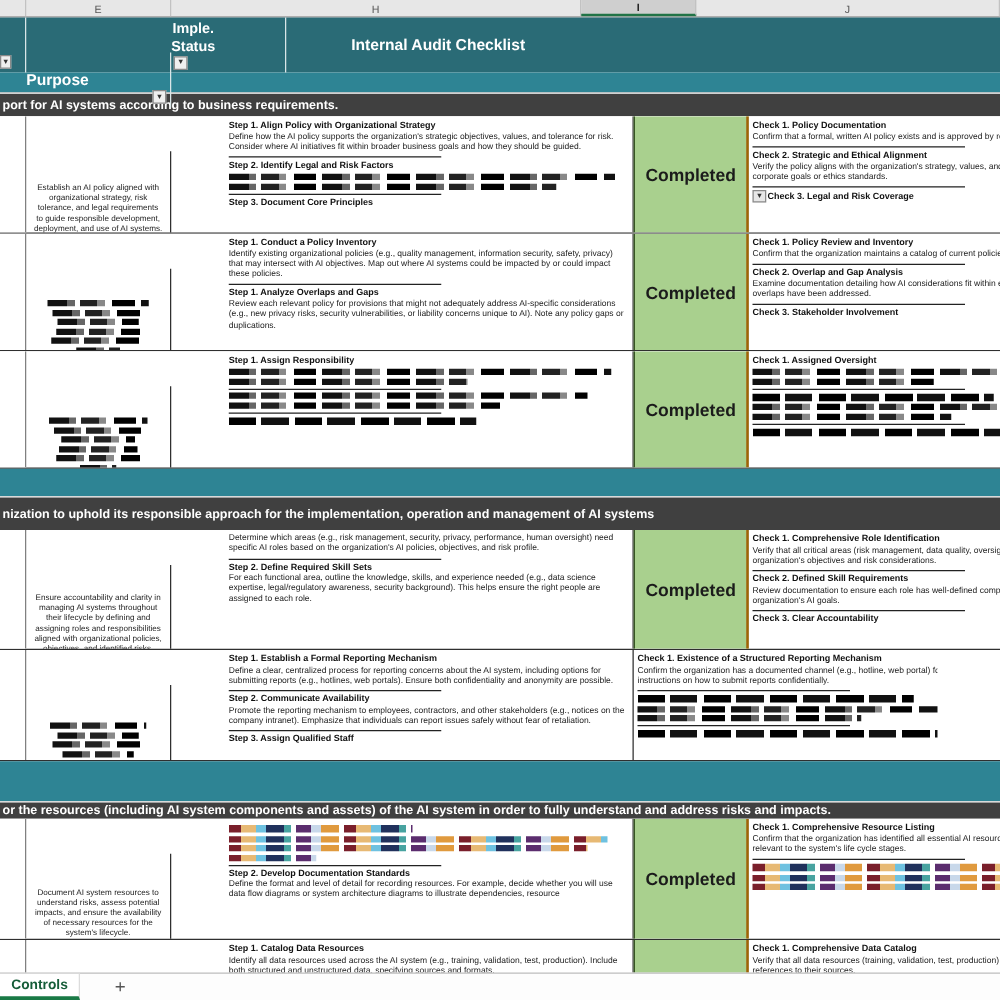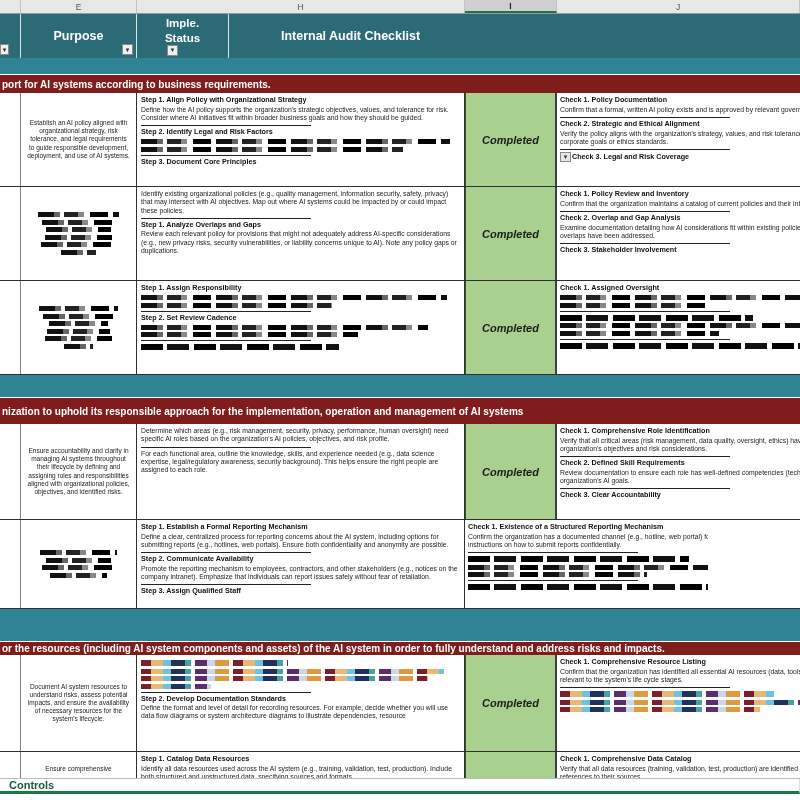--- a/index.html
+++ b/index.html
@@ -9,56 +9,56 @@
 
   
   .letters { display:flex; height:14px; background:#e7e7e7; border-bottom:1px solid #9a9a9a; }
   .letters .lcell { display:flex; align-items:center; justify-content:center;
     font-size:8.5px; color:#555; border-right:1px solid #c2c2c2; height:100%; }
   .letters .sel { background:#cfcfcf; border-bottom:2px solid #217346; color:#222; font-weight:bold; }
   .lc0{width:21px;} .lc1{width:116px;} .lc2{width:328px;} .lc3{width:92px;} .lc4{width:243px; border-right:none;}
   .lc4 .jwrap{ width:280px; text-align:center; }
 
   
-  .c0{width:21px; flex:0 0 21px;} .c1{width:116px; flex:0 0 116px;}
+  .c0{width:21px; flex:0 0 21px;} .c1{width:116px; flex:0 0 116px;margin-top:28px;}
   .c2{width:328px; flex:0 0 328px;} .c3{width:92px; flex:0 0 92px;}
   .c4{width:243px; flex:0 0 243px;}
 
   
   .hdr { display:flex; height:44px; background:#2a6b76; color:#fff; }
   .hcell { position:relative; border-right:1px solid #d9e6e8; display:flex;
-    align-items:center; justify-content:center; text-align:center;
+    align-items:center; text-align:center;
     font-weight:bold; font-size:12.5px; height:100%; }
   .hcell.c0 { border-right:1px solid #d9e6e8; }
   .hcell .two { line-height:1.25; font-size:11.5px; }
   .hcell.c4 { border-right:none; justify-content:flex-start; }
   .hcell.c4 .aw { width:280px; text-align:center; }
   .filterbtn { position:absolute; bottom:3px; right:3px; width:11px; height:11px;
     background:#efefef; border:1px solid #8a8a8a; color:#333; font-size:6px;
     display:flex; align-items:center; justify-content:center; line-height:1; }
   .filterbtn.inline { position:static; margin-left:2px; }
   .filterbtn.left0 { left:0; right:auto; width:9px; }
 
   
   .band-dark { background:#2e8494; width:800px; }
-  .band-light { background:#7f1d1d; width:800px; border-top:1px solid #fff;
+  .band-light { background:#404040; width:800px; border-top:1px solid #fff;
     color:#fff; font-weight:bold; font-size:10px; display:flex; align-items:center;
     padding-left:2px; white-space:nowrap; overflow:hidden; }
 
   
   .trow { display:flex; border-bottom:1px solid #2f2f2f; background:#fff; overflow:hidden; }
   .cell { overflow:hidden; height:100%; }
   .cell.c0 { border-right:1px solid #808080; background:#fff; }
   .cell.c1 { border-right:1px solid #2f2f2f; display:flex; align-items:center;
     justify-content:center; text-align:center; font-size:6.5px; color:#222;
     padding:2px 6px; line-height:1.25; }
-  .cell.c2 { border-right:1px solid #2f2f2f; padding:2px 4px; font-size:6.8px; color:#222; }
-  .cell.c3 { background:#a9d08e; border-left:1px solid #375623; border-right:2px solid #404040;
+  .cell.c2 { border-right:1px solid #2f2f2f; padding:2px 4px; font-size:6.8px; color:#222;margin-left:42px; }
+  .cell.c3 { background:#a9d08e; border-left:1px solid #375623; border-right:2px solid #a16207;
     display:flex; align-items:center; justify-content:center;
-    font-weight:bold; font-size:11px; color:#1b1b1b;font-style:italic; }
+    font-weight:bold; font-size:14px; color:#1b1b1b; }
   .cell.c4 { padding:2px 3px; font-size:6.8px; color:#222; }
   .cell.c4 .inner { width:345px; }
 
   .ittl { font-weight:bold; font-size:7.2px; color:#111; margin-top:1px; line-height:1.2; }
   .ibody { line-height:1.22; margin-top:1px; }
   .sep { border-top:1px solid #222; width:170px; margin:3px 0 2px 0; }
 
   
   .rl { height:5px; margin:2.5px 0; background-repeat:repeat-x;
     background-image:repeating-linear-gradient(90deg,#111 0 16px,#666 16px 22px,#fff 22px 26px,#222 26px 40px,#888 40px 46px,#fff 46px 52px,#000 52px 70px,#fff 70px 75px); }
@@ -66,21 +66,21 @@
     background-image:repeating-linear-gradient(90deg,#000 0 22px,#fff 22px 26px,#111 26px 48px,#fff 48px 53px); }
   .rl.color, .rl.color.ttl {
     background-image:repeating-linear-gradient(90deg,#7a1f2b 0 10px,#e7b974 10px 22px,#6ec1e0 22px 30px,#20315c 30px 44px,#48a3a0 44px 50px,#fff 50px 54px,#5b2d6e 54px 66px,#c8d8ea 66px 74px,#e09a3e 74px 88px,#fff 88px 92px); }
 
   .ddbtn { display:inline-flex; width:11px; height:10px; background:#e7e7e7;
     border:1px solid #8a8a8a; color:#333; font-size:6px; align-items:center;
     justify-content:center; vertical-align:middle; margin-right:1px; }
 
   
   .tabbar { position:absolute; left:0; bottom:0; width:800px; height:22px;
-    background:#fdfdfd; border-top:1px solid #bdbdbd; display:flex; align-items:stretch; z-index:5;flex-direction:column; }
+    background:#fdfdfd; border-top:1px solid #bdbdbd; display:flex; align-items:stretch; z-index:5; }
   .sheettab { display:flex; align-items:center; padding:0 9px; background:#fff;
     border-right:1px solid #dcdcdc; border-bottom:3px solid #1a7a46;
     color:#155c38; font-weight:bold; font-size:11px; }
   .addbtn { display:flex; align-items:center; justify-content:center; width:28px;
     margin-left:18px; color:#555; font-size:15px; }
 </style>
 </head>
 <body>
 
 <div class="sheet">
@@ -151,20 +151,21 @@
           <div style="width: 100%;">
             <div class="rl" style="width: 78%; margin: 2.5px auto;"></div>
             <div class="rl" style="width: 70%; margin: 2.5px auto;"></div>
             <div class="rl" style="width: 64%; margin: 2.5px auto;"></div>
             <div class="rl" style="width: 66%; margin: 2.5px auto;"></div>
             <div class="rl" style="width: 72%; margin: 2.5px auto;"></div>
             <div class="rl" style="width: 34%; margin: 2.5px auto;"></div>
           </div>
         </div>
         <div class="cell c2">
+          <div class="ittl">Step 1. Conduct a Policy Inventory</div>
           <div class="ibody">Identify existing organizational policies (e.g., quality management, information security, safety, privacy) that may intersect with AI objectives. Map out where AI systems could be impacted by or could impact these policies.</div>
           <div class="sep"></div>
           <div class="ittl">Step 1. Analyze Overlaps and Gaps</div>
           <div class="ibody">Review each relevant policy for provisions that might not adequately address AI-specific considerations (e.g., new privacy risks, security vulnerabilities, or liability concerns unique to AI). Note any policy gaps or duplications.</div>
         </div>
         <div class="cell c3" style="background: rgb(169, 208, 142);">Completed</div>
         <div class="cell c4">
           <div class="inner">
             <div class="ittl">Check 1. Policy Review and Inventory</div>
             <div class="ibody">Confirm that the organization maintains a catalog of current policies and their intersections with AI objectives.</div>
@@ -186,21 +187,20 @@
             <div class="rl" style="width: 62%; margin: 2.5px auto;"></div>
             <div class="rl" style="width: 66%; margin: 2.5px auto;"></div>
             <div class="rl" style="width: 28%; margin: 2.5px auto;"></div>
           </div>
         </div>
         <div class="cell c2">
           <div class="ittl">Step 1. Assign Responsibility</div>
           <div class="rl" style="width: 96%;"></div>
           <div class="rl" style="width: 60%;"></div>
           <div class="sep"></div>
-          <div class="ittl">Step 2. Set Review Cadence</div>
           <div class="rl" style="width: 90%;"></div>
           <div class="rl" style="width: 68%;"></div>
           <div class="sep"></div>
           <div class="rl ttl" style="width: 62%;"></div>
         </div>
         <div class="cell c3" style="background: rgb(169, 208, 142);">Completed</div>
         <div class="cell c4">
           <div class="inner">
             <div class="ittl">Check 1. Assigned Oversight</div>
             <div class="rl" style="width: 88%;"></div>
@@ -215,20 +215,21 @@
         </div>
       </div>
       <div class="band-dark" style="height: 22px;"></div>
       <div class="band-light" style="height: 27px;">nization to uphold its responsible approach for the implementation, operation and management of AI systems</div>
       <div class="trow" style="height: 96px;">
         <div class="cell c0"></div>
         <div class="cell c1">Ensure accountability and clarity in managing AI systems throughout their lifecycle by defining and assigning roles and responsibilities aligned with organizational policies, objectives, and identified risks.</div>
         <div class="cell c2">
           <div class="ibody">Determine which areas (e.g., risk management, security, privacy, performance, human oversight) need specific AI roles based on the organization's AI policies, objectives, and risk profile.</div>
           <div class="sep"></div>
+          <div class="ittl">Step 2. Define Required Skill Sets</div>
           <div class="ibody">For each functional area, outline the knowledge, skills, and experience needed (e.g., data science expertise, legal/regulatory awareness, security background). This helps ensure the right people are assigned to each role.</div>
         </div>
         <div class="cell c3" style="background: rgb(169, 208, 142);">Completed</div>
         <div class="cell c4">
           <div class="inner">
             <div class="ittl">Check 1. Comprehensive Role Identification</div>
             <div class="ibody">Verify that all critical areas (risk management, data quality, oversight, ethics) have roles, reflecting the organization's objectives and risk considerations.</div>
             <div class="sep"></div>
             <div class="ittl">Check 2. Defined Skill Requirements</div>
             <div class="ibody">Review documentation to ensure each role has well-defined competencies (technical, ethical) aligned with the organization's AI goals.</div>

